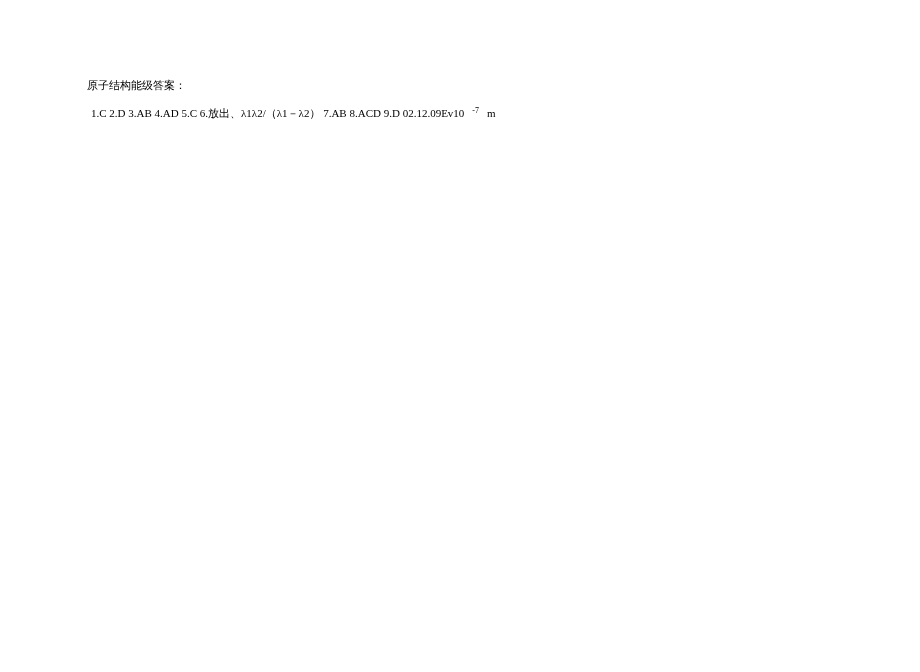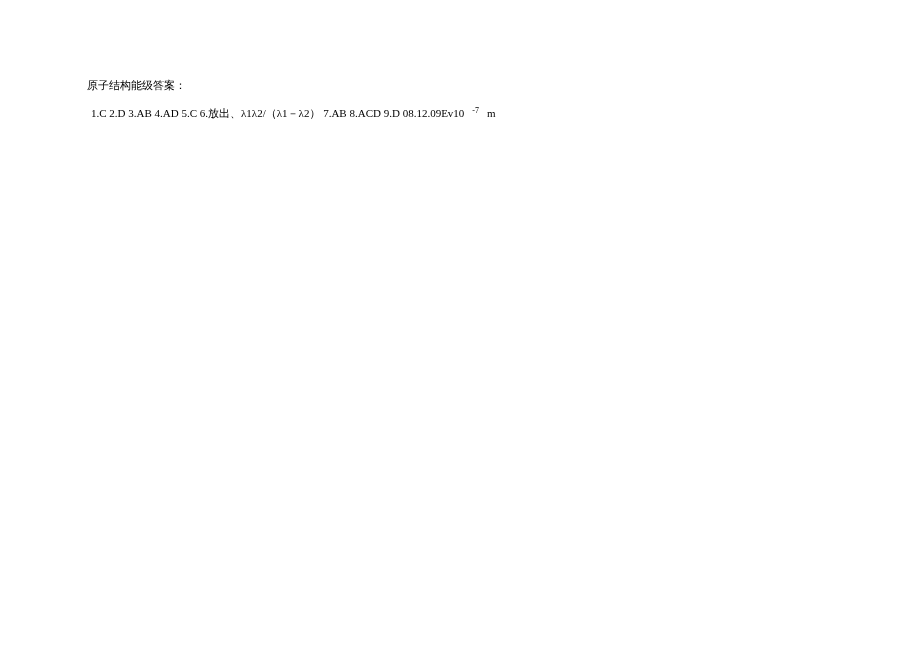--- a/index.html
+++ b/index.html
@@ -23,14 +23,14 @@
       font-size: 8px;
       vertical-align: super;
       position: relative;
     }
   </style>
 </head>
 <body>
 
 <div class="title">原子结构能级答案：</div>
 <div class="answers">
-  <span>1.C 2.D 3.AB 4.AD 5.C   6.放出、λ1λ2/（λ1－λ2） 7.AB  8.ACD  9.D 08.12.09Ev10</span><span class="sup">-7</span><span>m</span>
+  <span>1.C 2.D 3.AB 4.AD 5.C   6.放出、λ1λ2/（λ1－λ2） 7.AB  8.ACD  9.D 02.12.09Ev10</span><span class="sup">-7</span><span>m</span>
 </div>
 
 </body></html>

